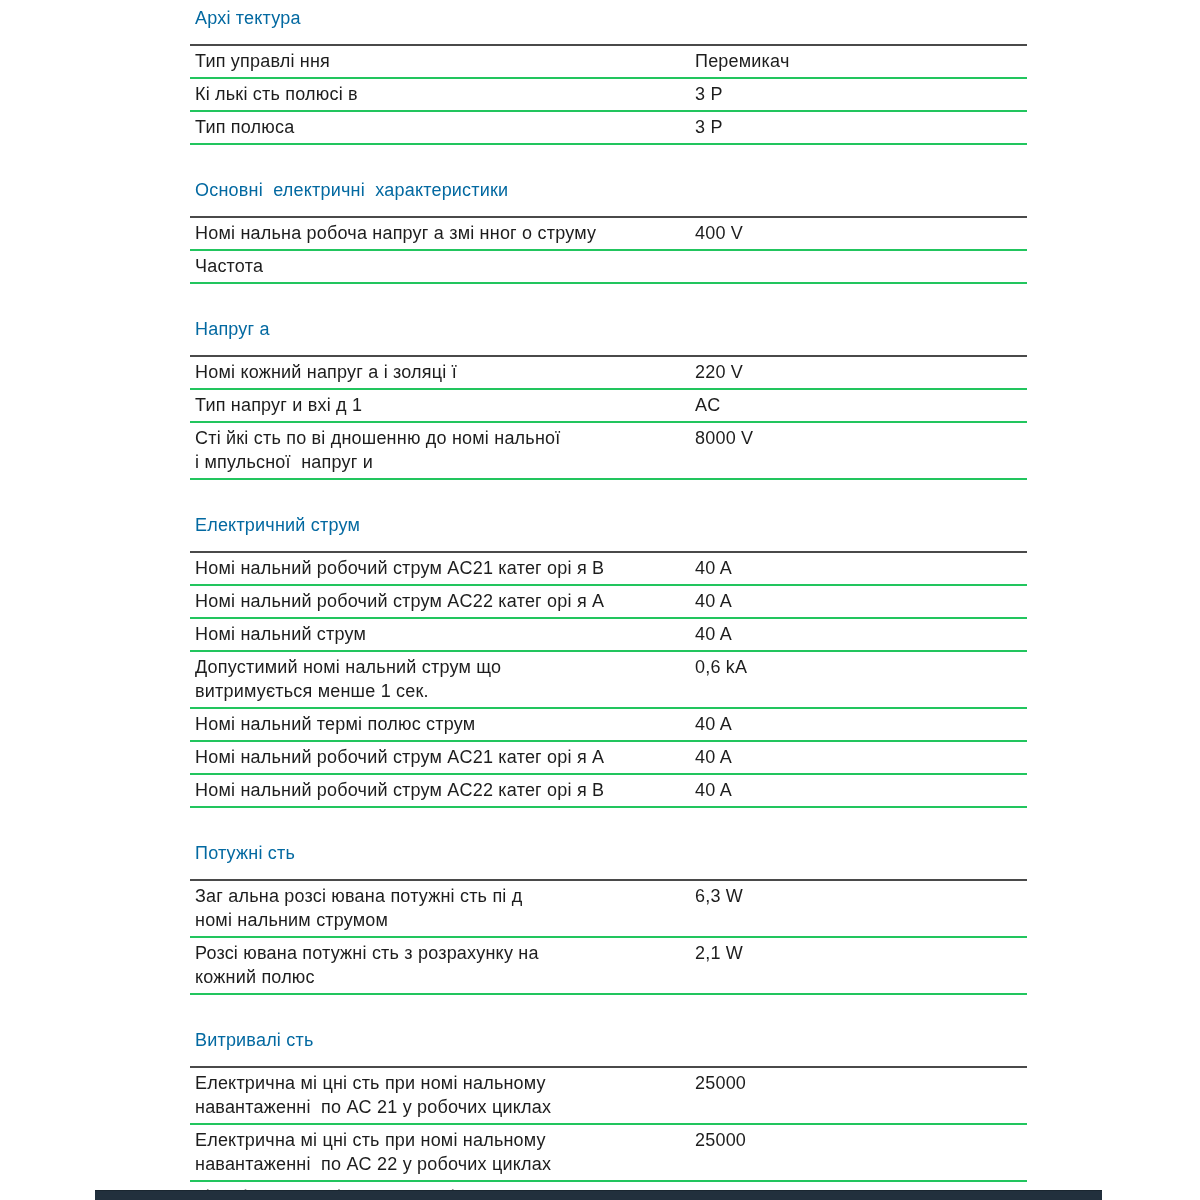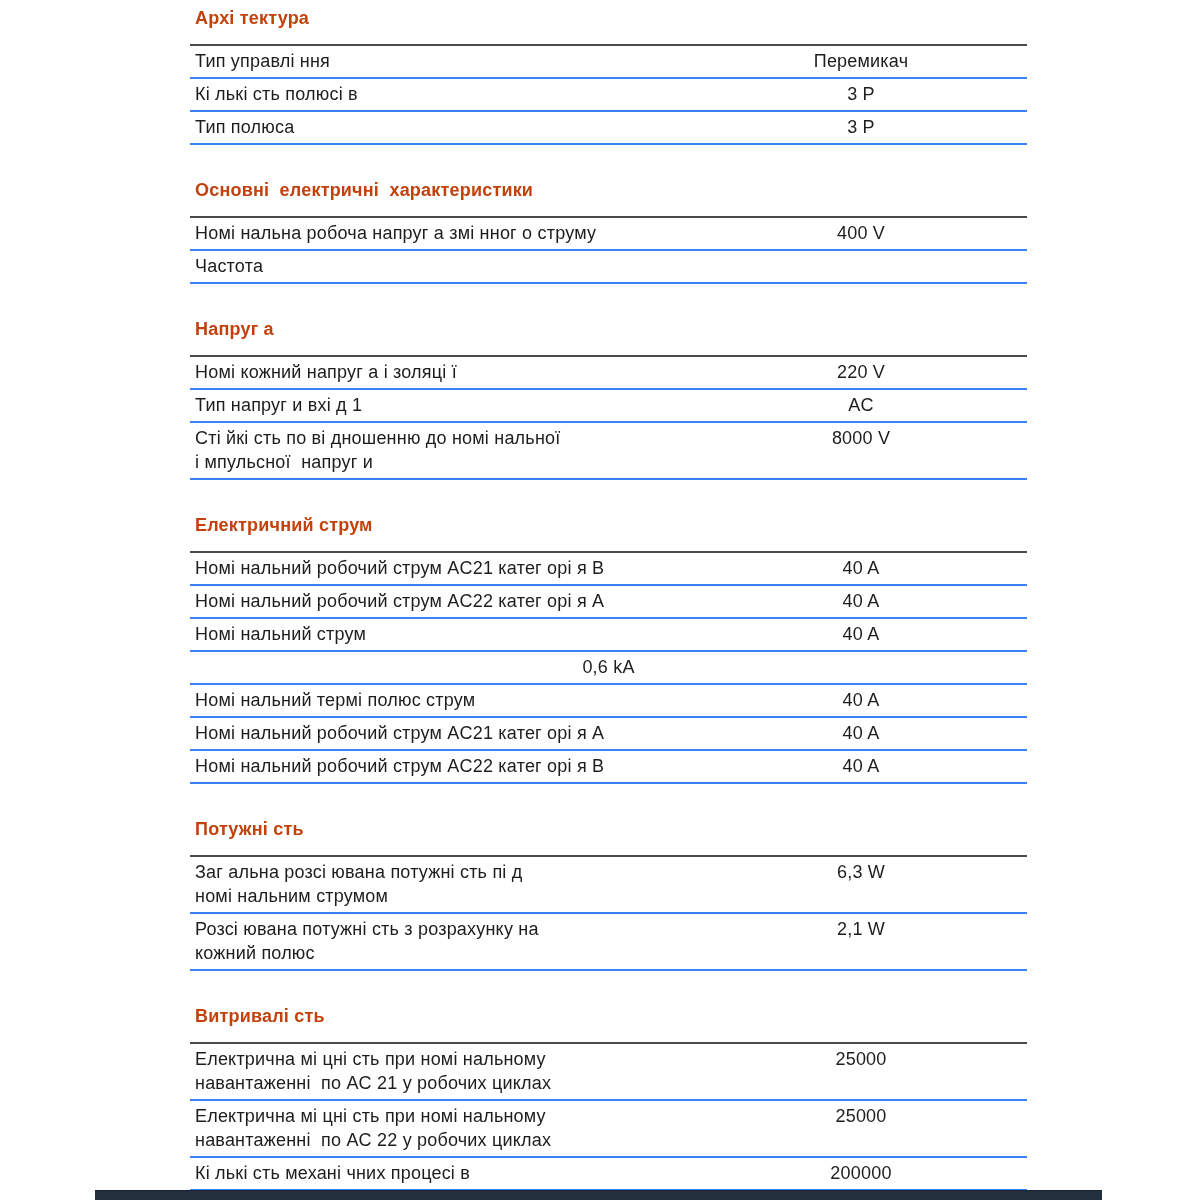--- a/index.html
+++ b/index.html
@@ -14,51 +14,50 @@
     color: #1d1d1d;
   }
   .content {
     position: absolute;
     left: 190px;
     top: 7px;
     width: 837px;
   }
   .section-title {
     font-size: 18px;
-    font-weight: bold;
+    font-weight: normal;
     line-height: 22px;
     margin: 34px 0 15px 0;
     padding-left: 5px;
-    color: #c2410c;
+    color: #0369a1;
     white-space: pre-wrap;
     letter-spacing: 0.2px;
   }
   .spec-section:first-child .section-title { margin-top: 0; }
   .spec-table {
     border-top: 2px solid #4a4a4a;
     width: 100%;
   }
   .spec-row {
     display: flex;
     align-items: flex-start;
-    border-bottom: 2px solid #3b82f6;
+    border-bottom: 2px solid #22c55e;
     padding: 3px 0 4px 0;
     font-size: 18px;
     line-height: 24px;
     letter-spacing: 0.2px;
   }
   .spec-label {
     flex: 0 0 500px;
     padding-left: 5px;
     white-space: pre-wrap;
   }
   .spec-value {
     flex: 1;
     white-space: pre-wrap;
-    text-align: center;
   }
   .footer-bar {
     position: absolute;
     left: 95px;
     top: 1190px;
     width: 1007px;
     height: 12px;
     background: #22303d;
     border-top: 1px solid #1a2630;
   }
@@ -124,20 +123,22 @@
           </div>
           <div class="spec-row">
             <div class="spec-label">Номі нальний робочий струм AC22 катег орі я A</div>
             <div class="spec-value">40 A</div>
           </div>
           <div class="spec-row">
             <div class="spec-label">Номі нальний струм</div>
             <div class="spec-value">40 A</div>
           </div>
           <div class="spec-row">
+            <div class="spec-label">Допустимий номі нальний струм що
+витримується менше 1 сек.</div>
             <div class="spec-value">0,6 kA</div>
           </div>
           <div class="spec-row">
             <div class="spec-label">Номі нальний термі полюс струм</div>
             <div class="spec-value">40 A</div>
           </div>
           <div class="spec-row">
             <div class="spec-label">Номі нальний робочий струм AC21 катег орі я A</div>
             <div class="spec-value">40 A</div>
           </div>

